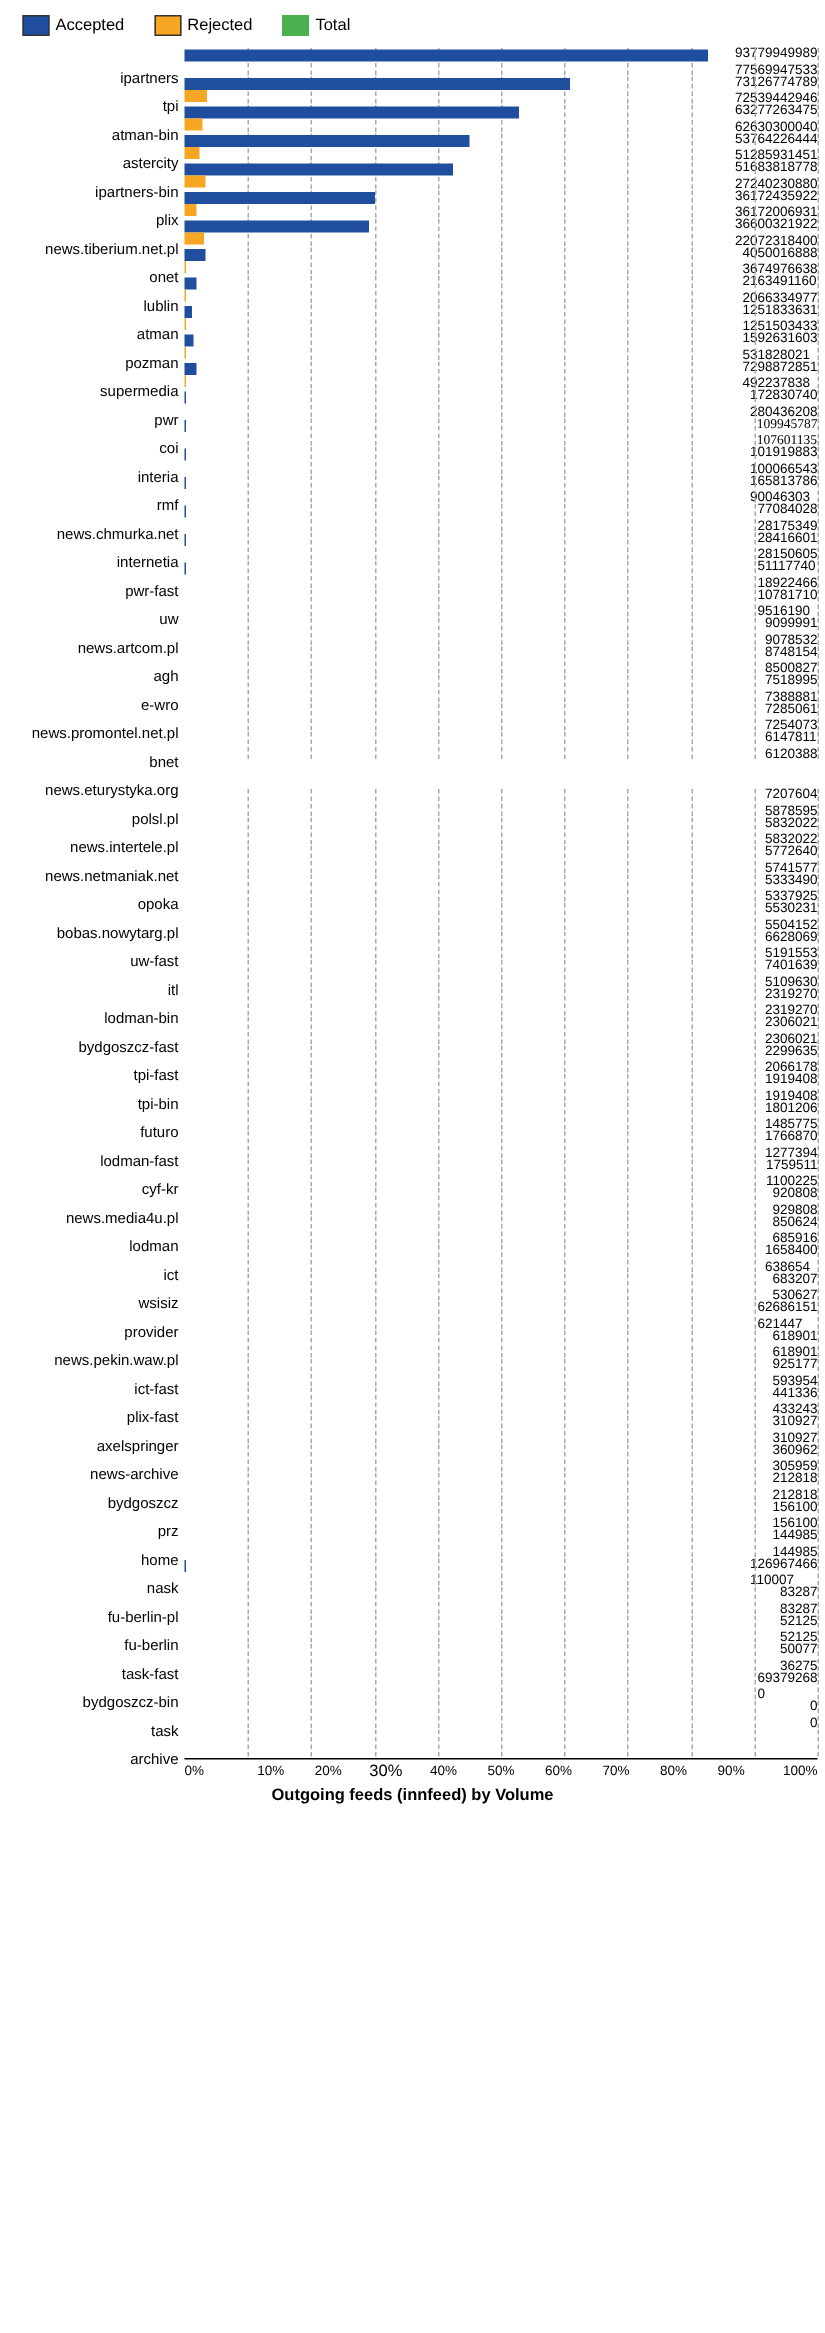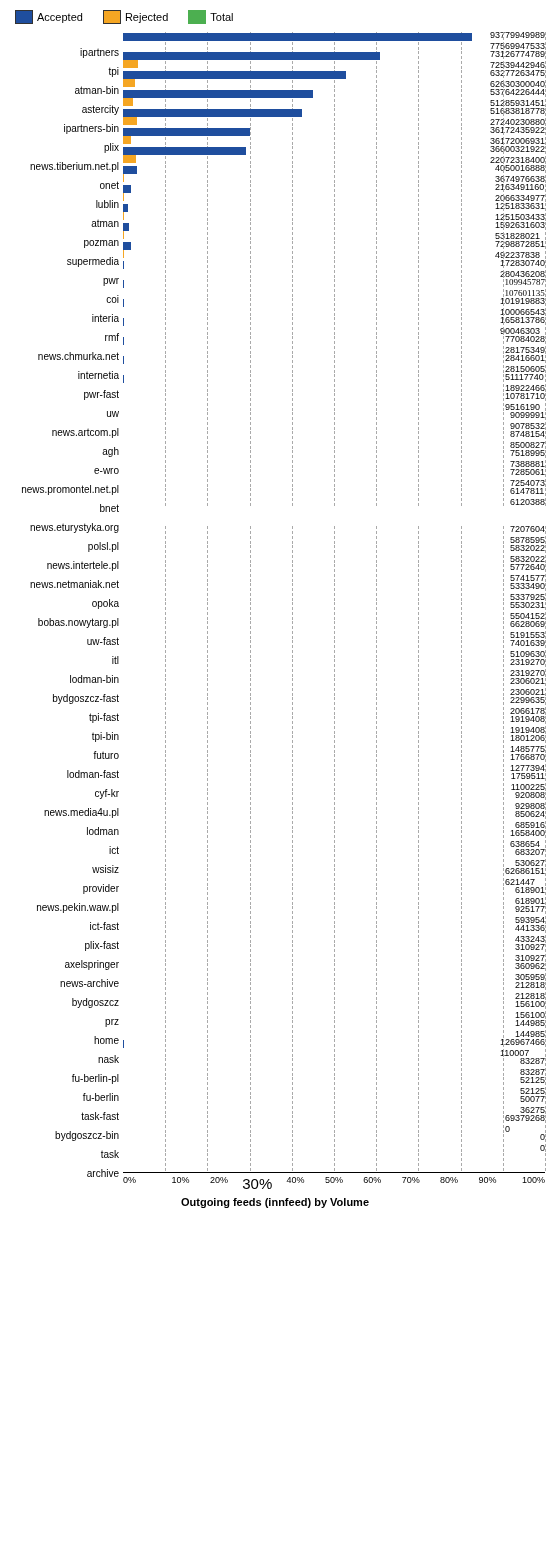--- a/index.html
+++ b/index.html
@@ -1452,21 +1452,21 @@
           <div style="position: absolute; top: 0px; bottom: 0px; left: 100%; width: 1px; border-left: 1px dashed rgb(170, 170, 170); pointer-events: none;"></div>
           <div class="bars-wrapper"></div>
         </div>
       </div>
     </div>
 
   <div style="margin-left:118px; border-top:1px solid #000; display:flex;">
     <div style="flex:1;text-align:left;font-size:9px;padding-top:2px;">0%</div>
     <div style="flex:1;text-align:center;font-size:9px;padding-top:2px;">10%</div>
     <div style="flex:1;text-align:center;font-size:9px;padding-top:2px;">20%</div>
-    <div style="flex:1;text-align:center;font-size:15px;padding-top:2px;">30%</div>
+    <div style="flex:1;text-align:center;font-size:11px;padding-top:2px;">30%</div>
     <div style="flex:1;text-align:center;font-size:9px;padding-top:2px;">40%</div>
     <div style="flex:1;text-align:center;font-size:9px;padding-top:2px;">50%</div>
     <div style="flex:1;text-align:center;font-size:9px;padding-top:2px;">60%</div>
     <div style="flex:1;text-align:center;font-size:9px;padding-top:2px;">70%</div>
     <div style="flex:1;text-align:center;font-size:9px;padding-top:2px;">80%</div>
     <div style="flex:1;text-align:center;font-size:9px;padding-top:2px;">90%</div>
     <div style="flex:1;text-align:right;font-size:9px;padding-top:2px;">100%</div>
   </div>
 
   <div class="x-axis-label">Outgoing feeds (innfeed) by Volume</div>

